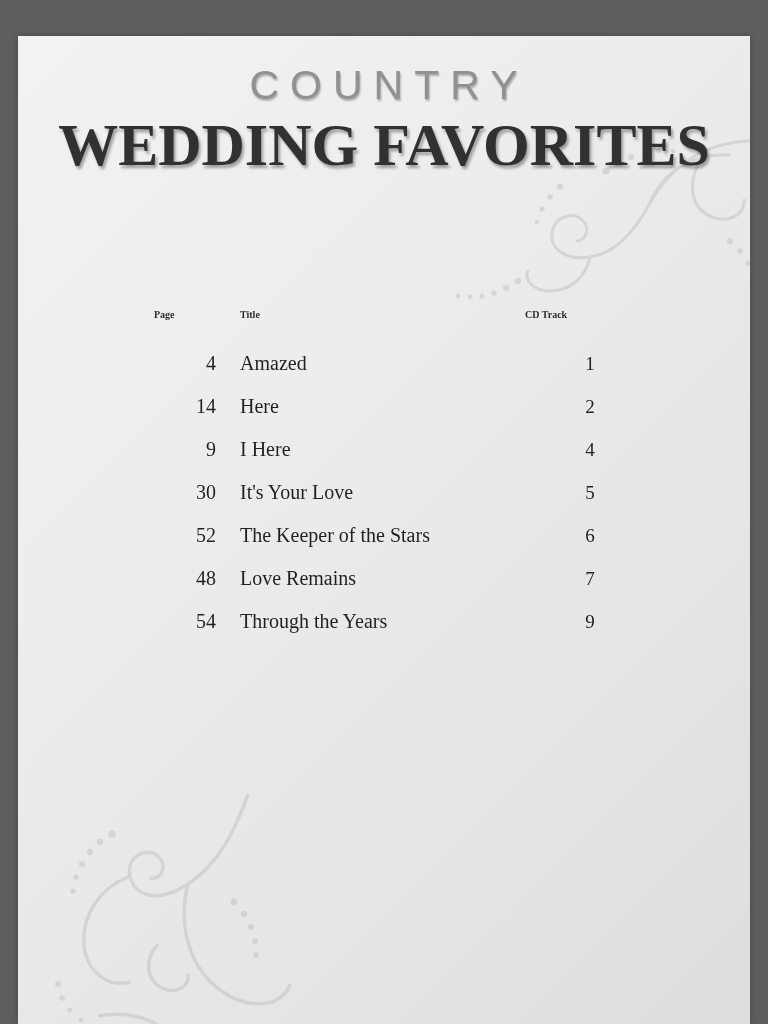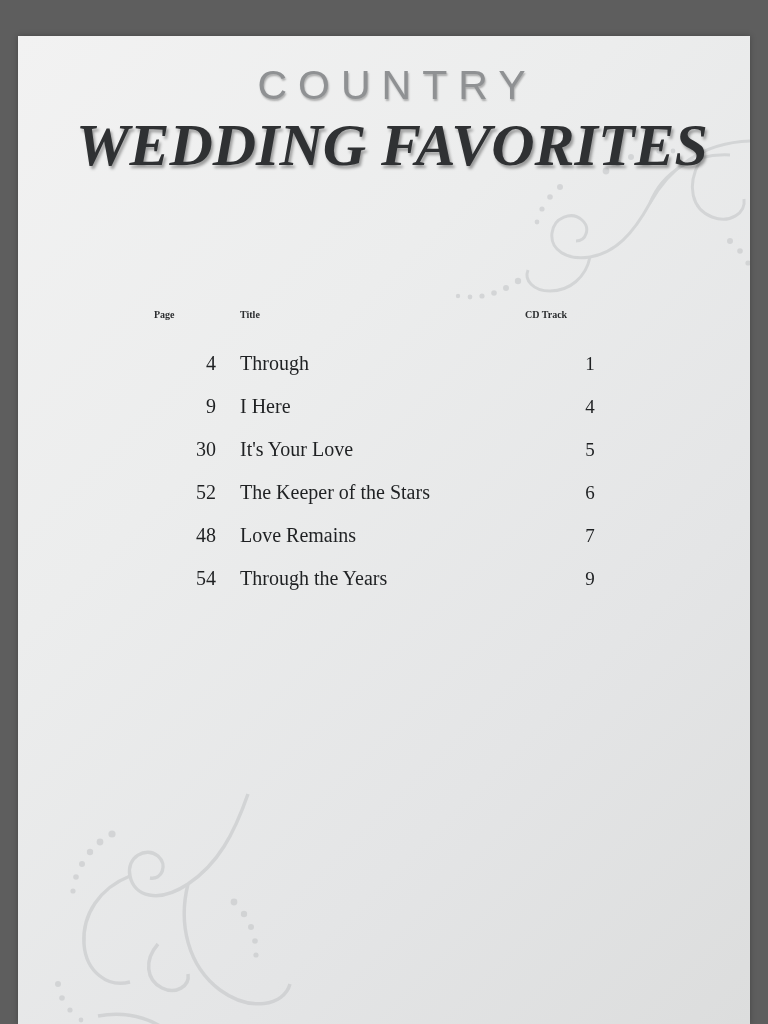--- a/index.html
+++ b/index.html
@@ -39,38 +39,37 @@
   #flourish-bottom {
     left: 20px;
     bottom: -20px;
     width: 300px;
     height: 260px;
   }
 
   
   #title-block {
     position: absolute;
-    left: 8px;
+    left: 0;
     top: 26px;
     width: 732px;
     text-align: center;
   }
   #title-country {
     font-family: "Liberation Sans", sans-serif;
     font-size: 41px;
     letter-spacing: 11px;
     font-weight: 400;
     color: #8f9193;
     text-shadow: 1px 2px 2px rgba(0,0,0,0.28);
     margin-left: 10px;
   }
   #title-main {
     font-family: "Liberation Serif", serif;
     font-weight: bold;
-    font-style: italic;
     font-size: 60px;
     letter-spacing: 0px;
     color: #2f3133;
     margin-top: 2px;
     text-shadow: 2px 3px 3px rgba(0,0,0,0.35);
   }
 
   
   #contents {
     position: absolute;
@@ -189,22 +188,27 @@
       <thead>
         <tr>
           <th class="col-page">Page</th>
           <th class="col-title">Title</th>
           <th class="col-track">CD Track</th>
         </tr>
       </thead>
       <tbody>
         <tr>
           <td class="col-page">4</td>
-          <td class="col-title">Through</td>
+          <td class="col-title">Amazed</td>
           <td class="col-track">1</td>
+        </tr>
+        <tr>
+          <td class="col-page">14</td>
+          <td class="col-title">Here</td>
+          <td class="col-track">2</td>
         </tr>
         <tr>
           <td class="col-page">9</td>
           <td class="col-title">I Here</td>
           <td class="col-track">4</td>
         </tr>
         <tr>
           <td class="col-page">30</td>
           <td class="col-title">It's Your Love</td>
           <td class="col-track">5</td>

